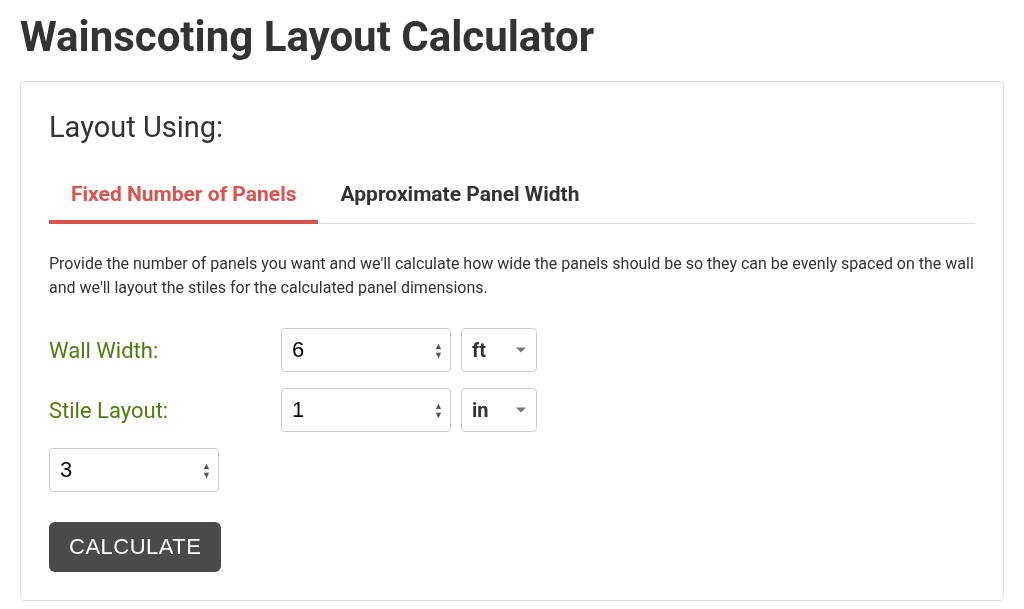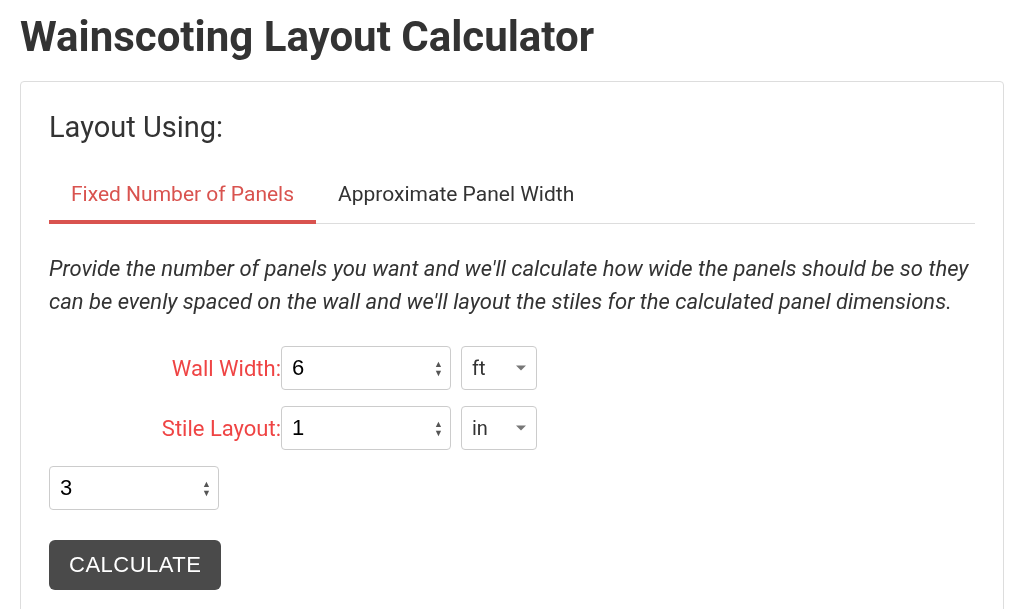--- a/index.html
+++ b/index.html
@@ -27,46 +27,44 @@
       margin-bottom: 28px;
     }
     .tabs {
       display: flex;
       border-bottom: 1px solid #ddd;
       margin-bottom: 28px;
     }
     .tab {
       padding: 10px 22px 14px 22px;
       font-size: 21px;
-      font-weight: 400;
+      font-weight: 700;
       color: #333;
       cursor: pointer;
       margin-bottom: -1px;
     }
     .tab.active {
       color: #d9534f;
       border-bottom: 4px solid #d9534f;
     }
     .description {
-      font-size: 22px;
+      font-size: 16px;
       line-height: 1.5;
       color: #333;
       margin-bottom: 28px;
-      font-style: italic;
     }
     .field-row {
       display: flex;
       align-items: center;
       margin-bottom: 16px;
     }
     .field-label {
       width: 232px;
       font-size: 22px;
-      color: #ef4444;
-      text-align: right;
+      color: #4d7c0f;
     }
     .number-wrap {
       position: relative;
       width: 170px;
     }
     .number-input {
       width: 100%;
       height: 44px;
       padding: 6px 30px 6px 10px;
       font-size: 22px;
@@ -94,20 +92,21 @@
       margin-left: 10px;
       width: 76px;
       height: 44px;
       border: 1px solid #ccc;
       border-radius: 4px;
       display: flex;
       align-items: center;
       padding: 16px 10px;
       background: #fff;
       cursor: pointer;
+      font-weight: bold;
     }
     .select-value {
       font-size: 20px;
       color: #333;
     }
     .select-caret {
       position: absolute;
       right: 10px;
       top: 50%;
       transform: translateY(-50%);

